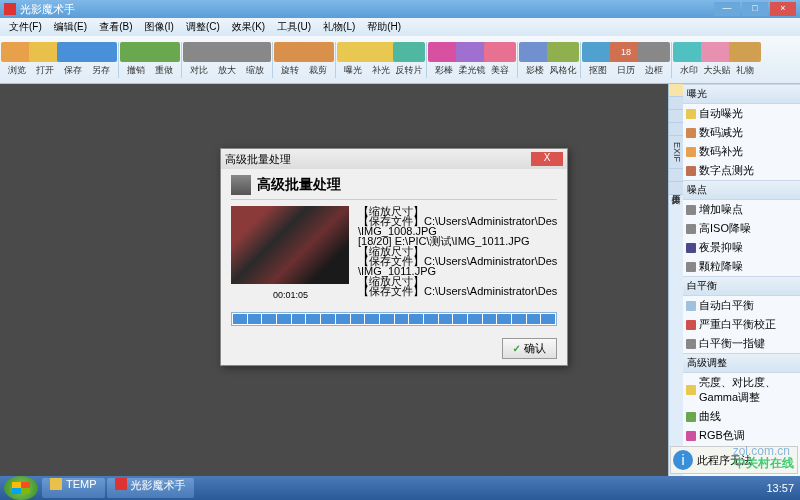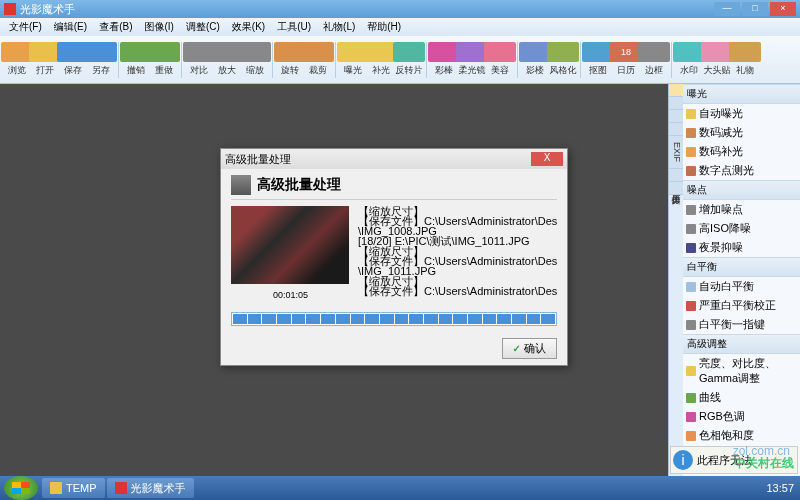--- a/index.html
+++ b/index.html
@@ -43,21 +43,21 @@
 .log{flex:1;height:100px;overflow:hidden;font-size:8px;line-height:10px;font-family:SimSun,monospace}
 .log div{white-space:nowrap}
 .progress{margin-top:6px;height:14px;background:#fff;border:1px solid #8ab4d8;display:flex;padding:1px;gap:1px}
 .pseg{flex:1;background:#4a90d8}
 .dlgfoot{display:flex;justify-content:flex-end;padding:6px 10px}
 .okbtn{padding:2px 10px;background:linear-gradient(#f8f8f8,#e0e0e0);border:1px solid #999;font-size:10px;display:flex;align-items:center;gap:3px}
 .okbtn::before{content:"✓";color:#3a9d3a;font-weight:bold}
 .taskbar{position:absolute;bottom:0;left:0;right:0;height:24px;background:linear-gradient(#4a7ab8,#2a5a98);display:flex;align-items:center}
 .start{width:34px;height:24px;background:radial-gradient(circle,#7fc850,#3a8a2a);border-radius:50%;margin:0 4px;position:relative}
 .start::after{content:"";position:absolute;left:8px;top:6px;width:18px;height:12px;background:conic-gradient(#f25022 0 25%,#7fba00 25% 50%,#00a4ef 50% 75%,#ffb900 75% 100%)}
-.tbitem{height:20px;padding:8px 8px;background:linear-gradient(#6a9ad0,#4a7ab8);margin-right:2px;display:flex;align-items:center;gap:4px;font-size:10px;color:#fff;border-radius:2px}
+.tbitem{height:20px;padding:0 8px;background:linear-gradient(#6a9ad0,#4a7ab8);margin-right:2px;display:flex;gap:4px;font-size:10px;color:#fff;border-radius:2px}
 .tbitem .ti{width:12px;height:12px}
 .tray{margin-left:auto;display:flex;align-items:flex-end;gap:4px;padding:0 6px;color:#fff;font-size:10px}
 .watermark{position:absolute;right:6px;bottom:28px;font-size:12px;color:#22c55e;opacity:.85;font-weight:bold;pointer-events:none}
 .wm2{position:absolute;right:10px;bottom:42px;font-size:12px;color:#5a9dd8;opacity:.7;pointer-events:none}
 </style>
 </head>
 <body>
 
 <div class="titlebar">
   <div class="icon"></div>
@@ -226,20 +226,24 @@
         <div class="dot" style="background: rgb(136, 136, 136);"></div>
         <span>增加噪点</span>
       </div>
       <div class="pitem">
         <div class="dot" style="background: rgb(136, 136, 136);"></div>
         <span>高ISO降噪</span>
       </div>
       <div class="pitem">
         <div class="dot" style="background: rgb(74, 74, 138);"></div>
         <span>夜景抑噪</span>
+      </div>
+      <div class="pitem">
+        <div class="dot" style="background: rgb(136, 136, 136);"></div>
+        <span>颗粒降噪</span>
       </div>
       <div class="phdr">白平衡</div>
       <div class="pitem">
         <div class="dot" style="background: rgb(160, 192, 224);"></div>
         <span>自动白平衡</span>
       </div>
       <div class="pitem">
         <div class="dot" style="background: rgb(208, 80, 80);"></div>
         <span>严重白平衡校正</span>
       </div>

